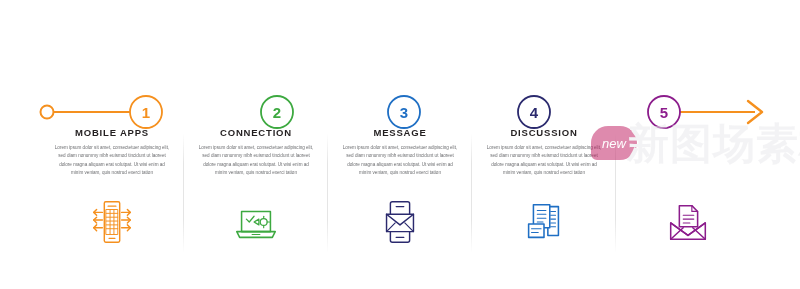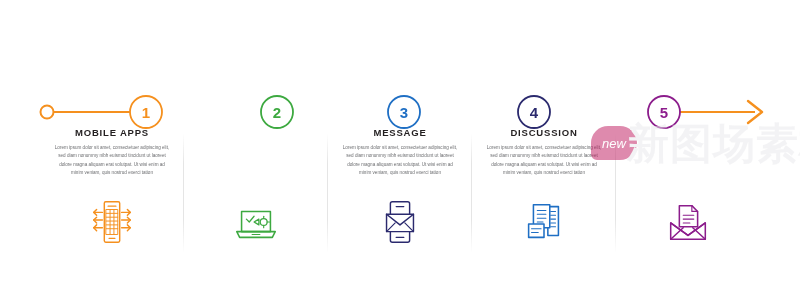--- a/index.html
+++ b/index.html
@@ -221,20 +221,24 @@
               <polyline points="42,21 45,24 42,27"></polyline>
             <line x1="36" y1="32" x2="45" y2="32"></line>
               <polyline points="42,29 45,32 42,35"></polyline>
           </g>
         </svg>
       </div>
       <div class="col-divider"></div>
     </div>
 
     <div class="step-col">
+      <div class="step-panel">
+        <p class="step-title">CONNECTION</p>
+        <p class="step-desc">Lorem ipsum dolor sit amet, consectetuer adipiscing elit, sed diam nonummy nibh euismod tincidunt ut laoreet dolore magna aliquam erat volutpat. Ut wisi enim ad minim veniam, quis nostrud exerci tation</p>
+      </div>
       <div class="step-icon">
         <svg viewBox="0 0 52 52" width="50" height="50" fill="none" stroke="#3DA940" stroke-width="1.6" stroke-linecap="round" stroke-linejoin="round">
           <path d="M11 15 h30 v21 h-30 z"></path>
           <path d="M6 36 h40 l-3 6 h-34 z"></path>
           <line x1="22" y1="39" x2="30" y2="39" stroke-width="1.2"></line>
           <polyline points="16,23 19,26 24,20" stroke-width="1.3"></polyline>
           <path d="M24 26 l5 -3 v6 z" stroke-width="1.3"></path>
           <circle cx="34" cy="26" r="3.6" stroke-width="1.3"></circle>
           <line x1="34" y1="22.4" x2="34" y2="20" stroke-width="1.2"></line>
           <line x1="34" y1="29.6" x2="34" y2="32" stroke-width="1.2"></line>

